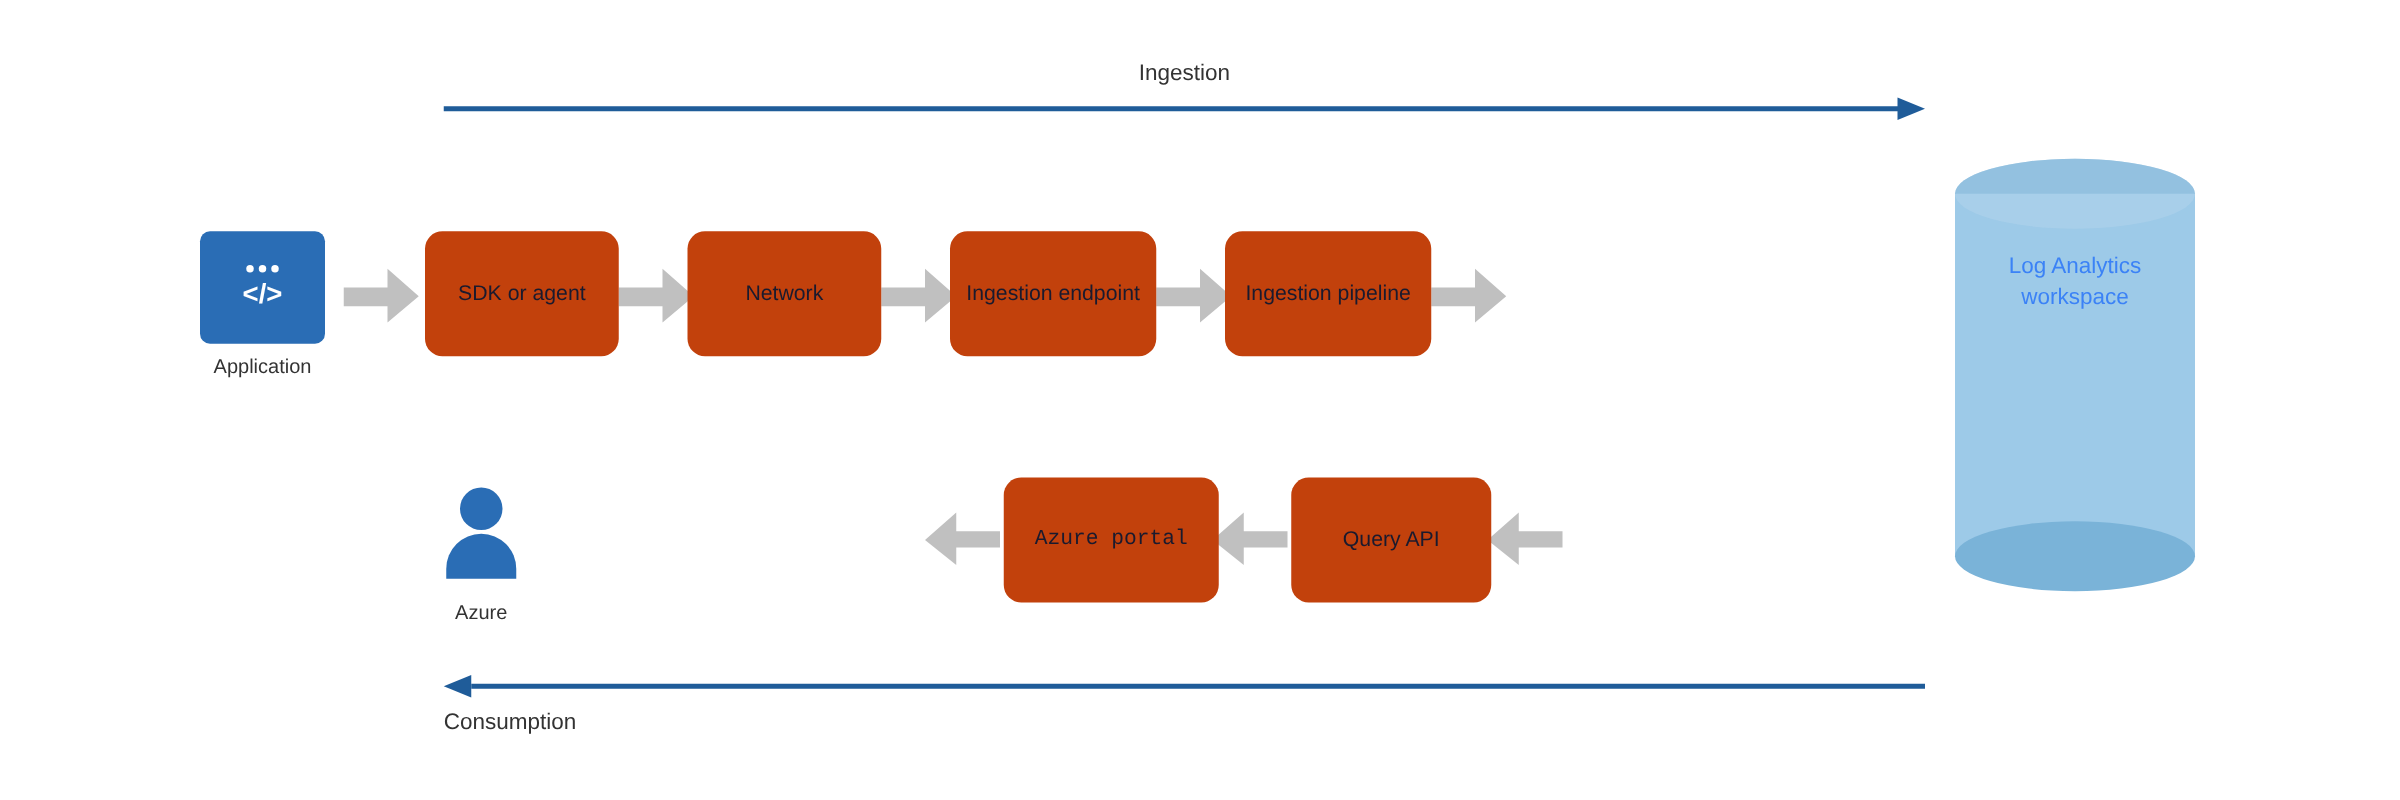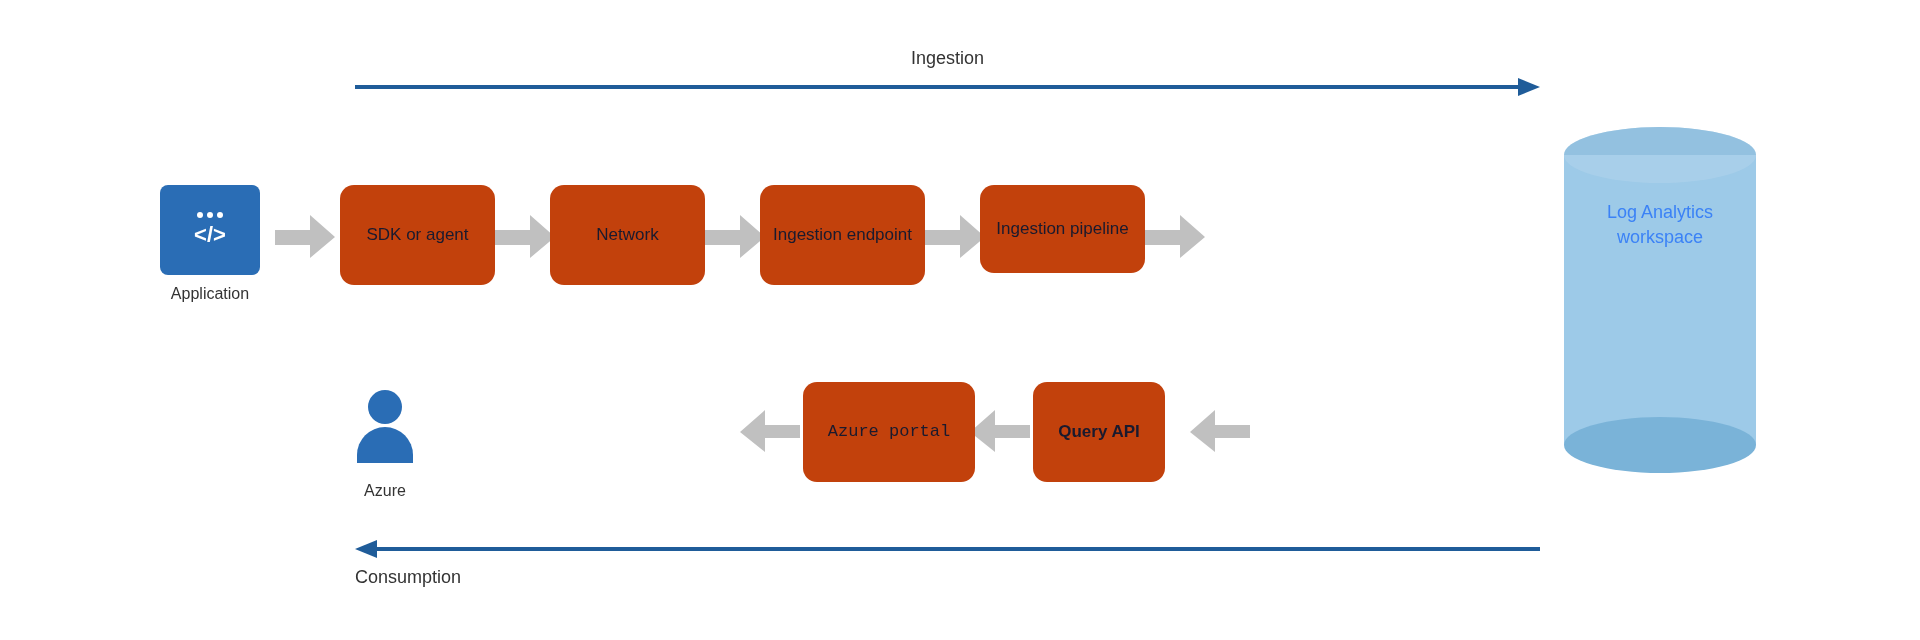--- a/index.html
+++ b/index.html
@@ -253,25 +253,25 @@
       <polygon points="640,395 605,395 605,380 580,402 605,422 605,408 640,408" fill="#c0c0c0"></polygon>
 
     </svg>
 
     <div class="box" style="top:155px;left:180px;width:155px;height:100px;">SDK or agent</div>
 
     <div class="box" style="top:155px;left:390px;width:155px;height:100px;">Network</div>
 
     <div class="box" style="top:155px;left:600px;width:165px;height:100px;">Ingestion endpoint</div>
 
-    <div class="box" style="top:155px;left:820px;width:165px;height:88px;">Ingestion pipeline</div>
+    <div class="box" style="top:155px;left:820px;width:165px;height:100px;">Ingestion pipeline</div>
 
     <div class="box" style="top:352px;left:643px;width:172px;height:100px;font-family:Liberation Mono, monospace;">Azure portal</div>
 
-    <div class="box" style="top:352px;left:873px;width:132px;height:100px;font-weight:bold;">Query API</div>
+    <div class="box" style="top:352px;left:873px;width:160px;height:100px;">Query API</div>
 
     <svg style="position:absolute;top:85px;right:0px;width:200px;height:390px;">
 
       <ellipse cx="100" cy="40" rx="96" ry="28" fill="#7ab3d8"></ellipse>
       <rect x="4" y="40" width="192" height="290" fill="#9dcae8"></rect>
       <ellipse cx="100" cy="330" rx="96" ry="28" fill="#7ab3d8"></ellipse>
 
       <ellipse cx="100" cy="40" rx="96" ry="28" fill="#b8d8ed" opacity="0.4"></ellipse>
     </svg>
 

